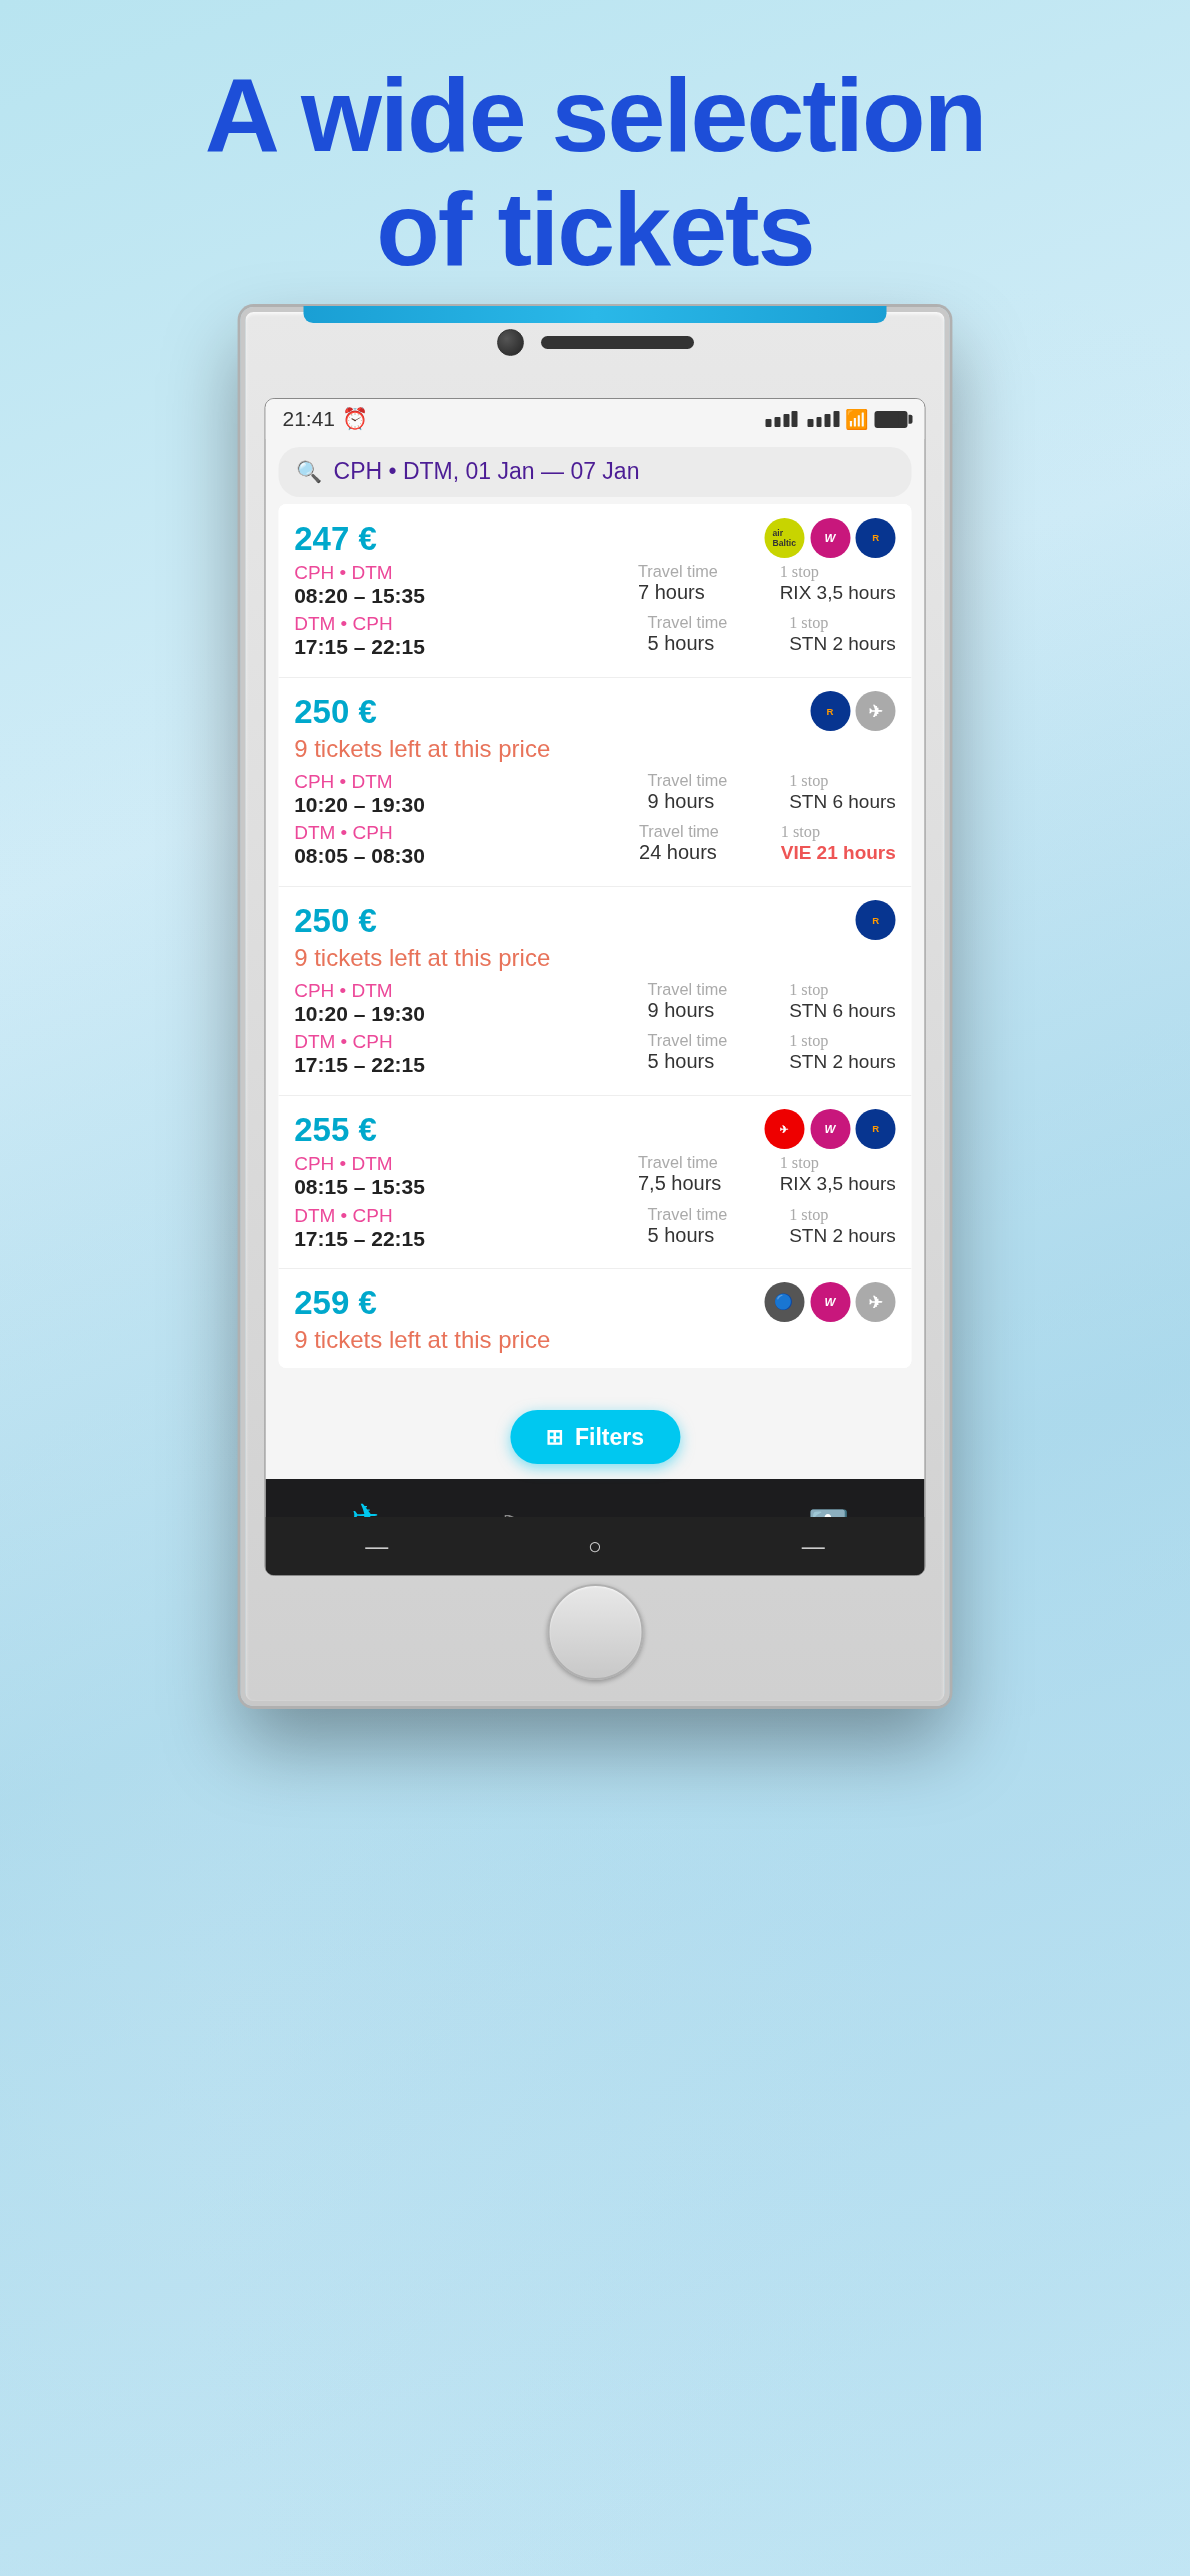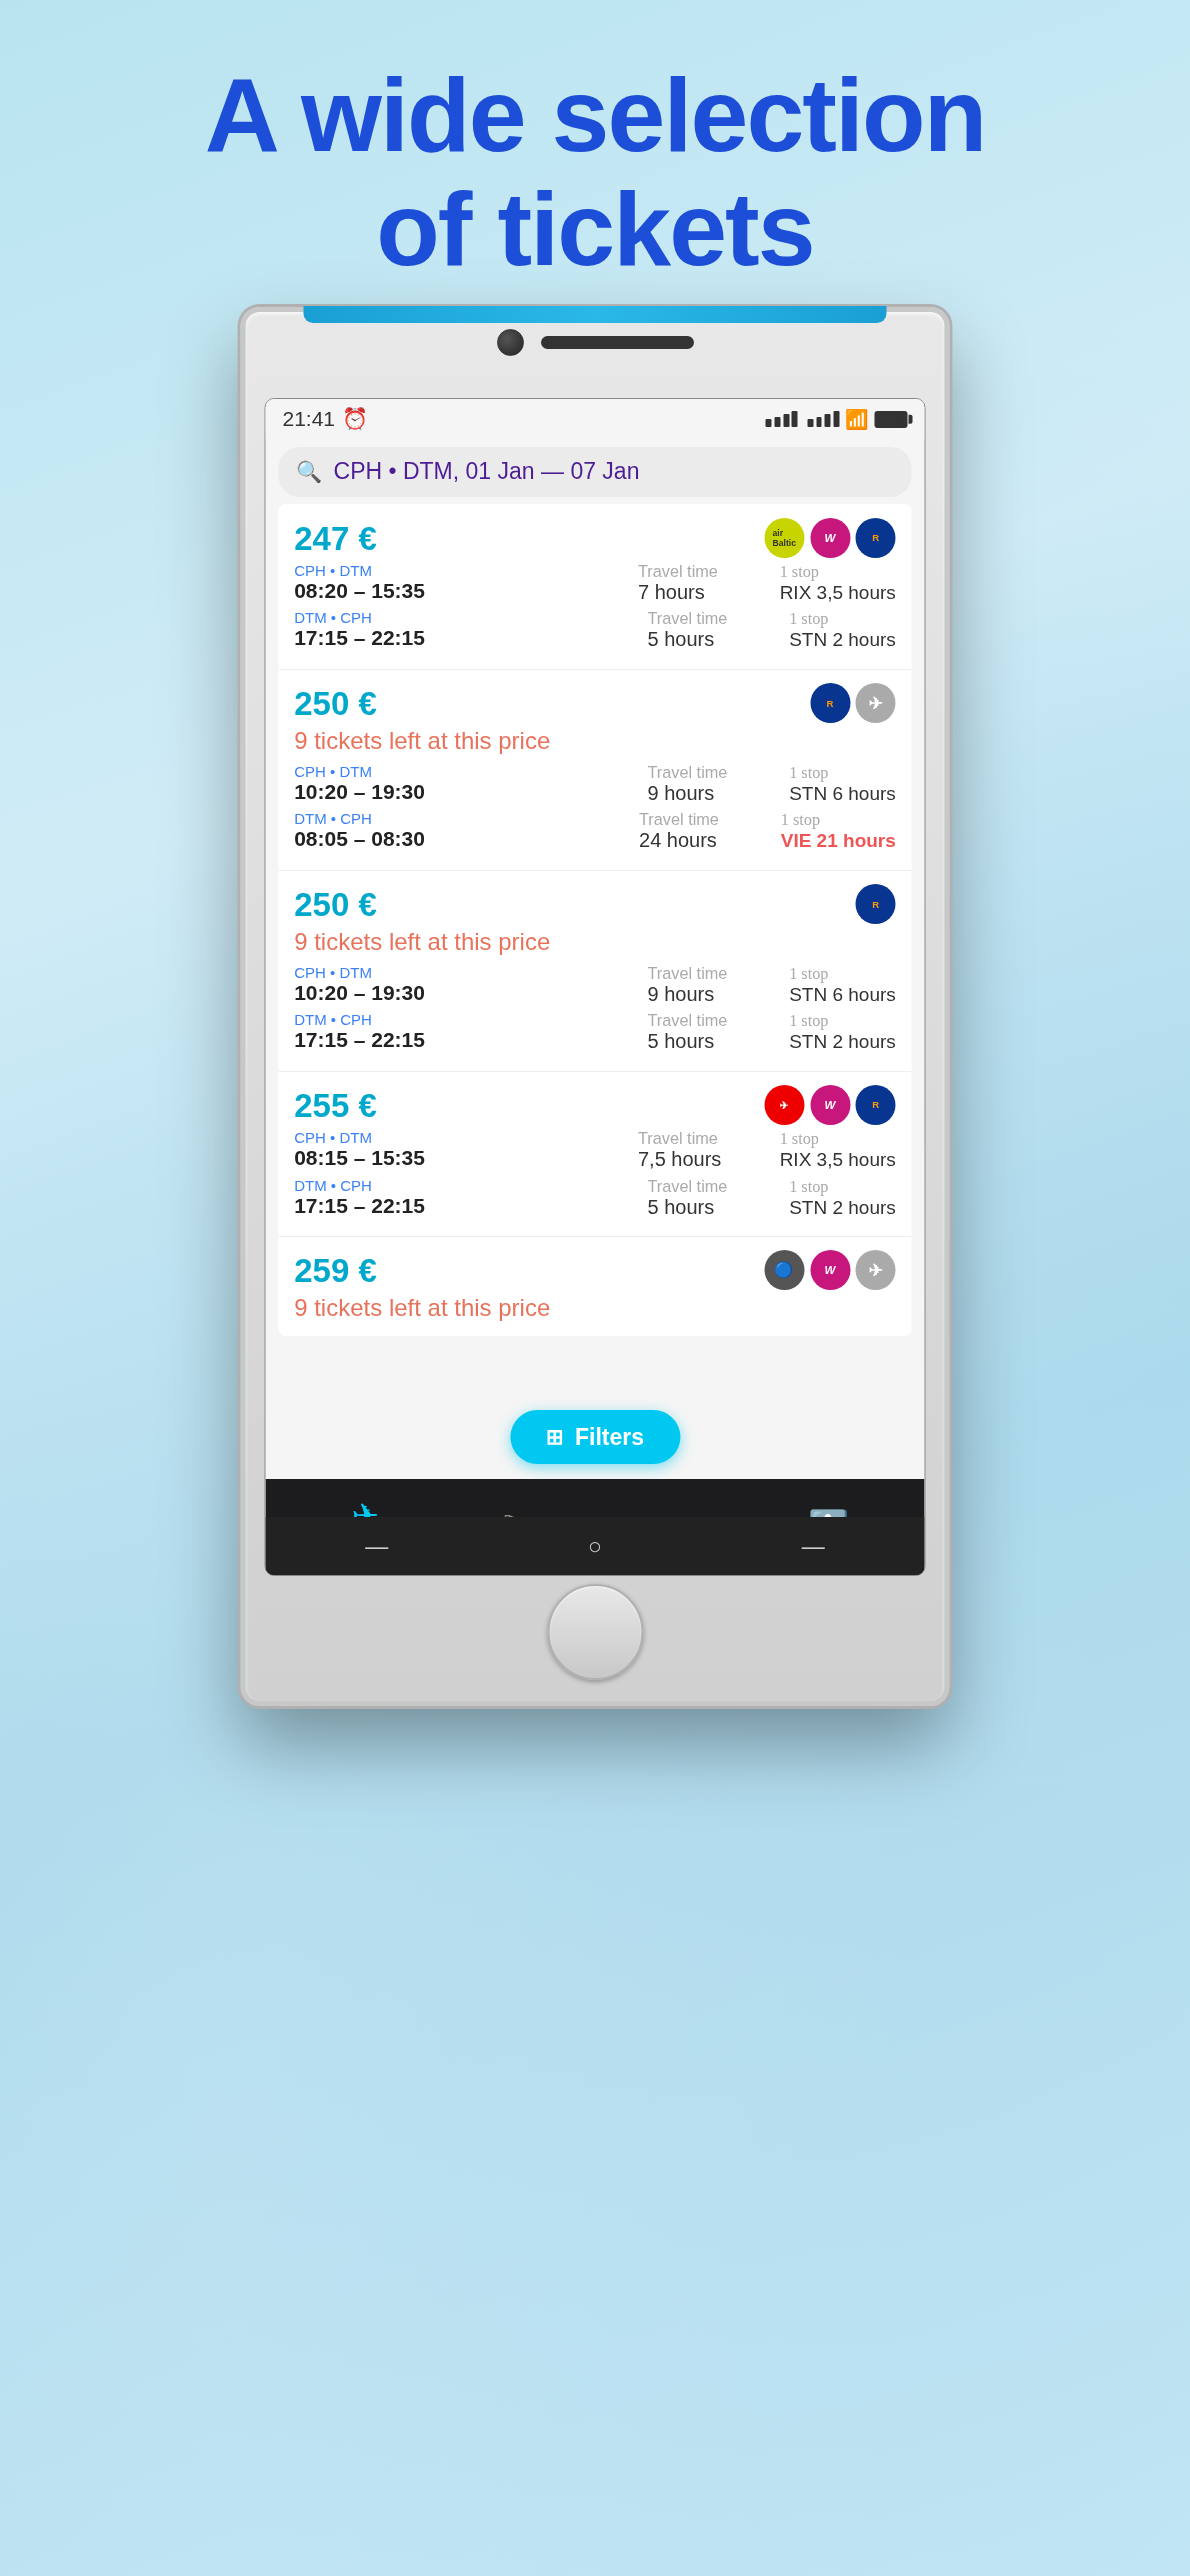--- a/index.html
+++ b/index.html
@@ -50,21 +50,21 @@
       width: 709px;
       height: 1399px;
       z-index: 3;
     }
 
     
     .phone-shell {
       width: 100%;
       height: 100%;
       background: linear-gradient(180deg, #e8e8e8 0%, #d0d0d0 100%);
-      border-radius: 19px;
+      border-radius: 13px;
       border: 5.8px solid #c8c8c8;
       box-shadow: 
         0 0 0 2.9px #b0b0b0,
         0 38px 77px rgba(0,0,0,0.35),
         inset 0 1.9px 3.8px rgba(255,255,255,0.8);
       position: relative;
       padding: 9.6px;
     }
 
     
@@ -290,22 +290,22 @@
       margin-bottom: 7.7px;
     }
 
     .flight-row {
       display: flex;
       align-items: flex-start;
       margin-bottom: 5.8px;
     }
 
     .flight-route {
-      font-size: 15px;
-      color: #3b82f6;
+      font-size: 19px;
+      color: #ec4899;
       min-width: 96px;
     }
 
     .flight-time {
       font-size: 21px;
       font-weight: 600;
       color: #222;
       min-width: 153px;
     }
 

